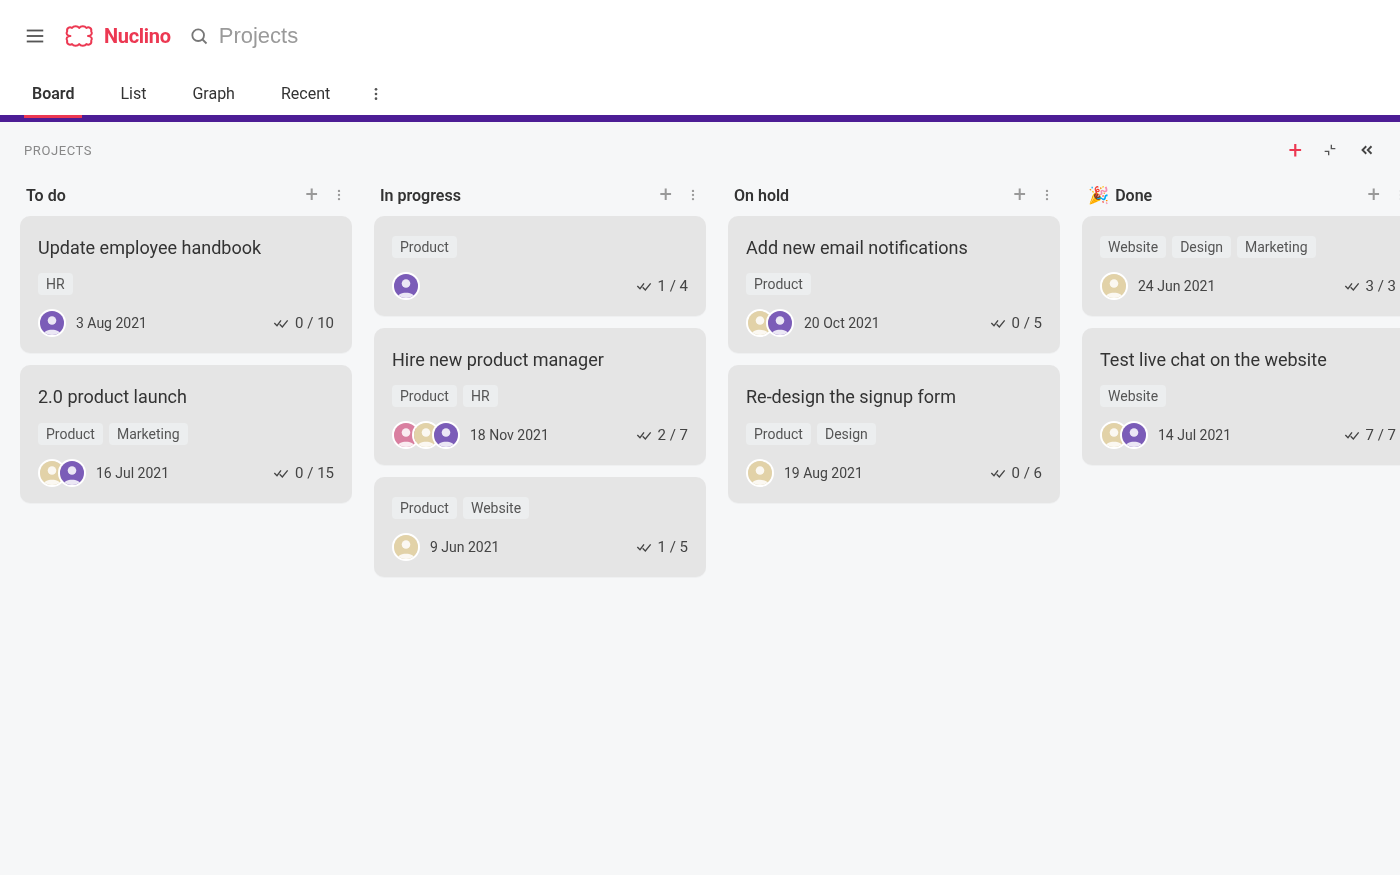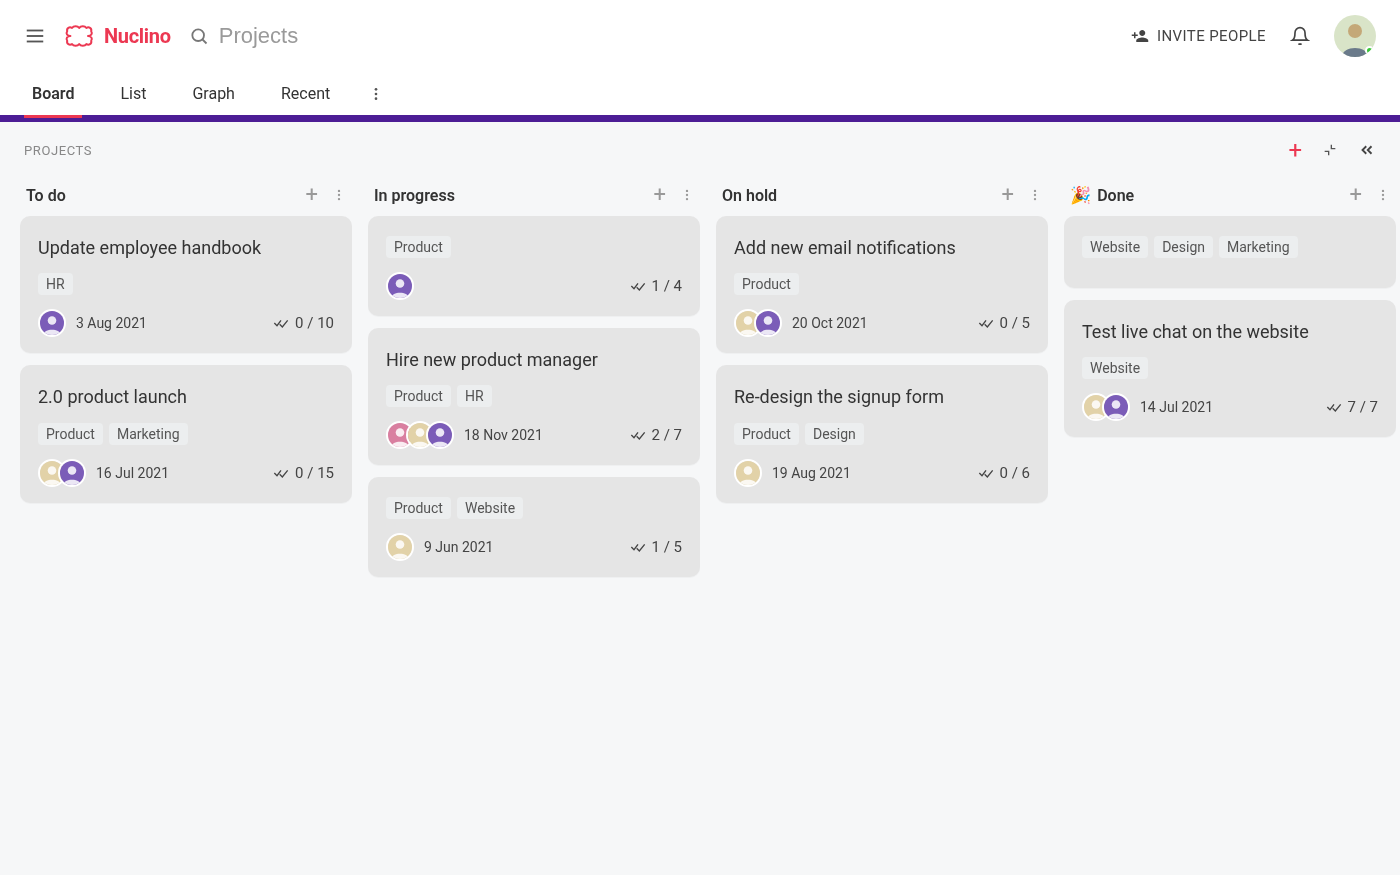--- a/index.html
+++ b/index.html
@@ -46,21 +46,21 @@
 .board-header {
   display: flex; justify-content: space-between; align-items: center;
   padding: 16px 24px 8px;
 }
 .board-title { color: #888; font-size: 13px; letter-spacing: 0.6px; }
 .board-actions { display: flex; gap: 20px; align-items: center; }
 .board-actions .plus-red { color: #ec3852; font-size: 24px; cursor: pointer; line-height: 1; }
 .board-actions .collapse-icon { color: #555; cursor: pointer; }
 .board-actions .chevron-left { color: #444; cursor: pointer; }
 
-.columns { display: flex; gap: 16px; padding: 10px 20px; align-items: flex-start; }
+.columns { display: flex; gap: 22px; padding: 10px 20px; align-items: flex-start; }
 .column { width: 332px; flex-shrink: 0; }
 .col-header { display: flex; align-items: center; justify-content: space-between; padding: 4px 6px 10px; }
 .col-title { font-weight: 600; font-size: 16px; color: #333; display: flex; align-items: center; gap: 6px; }
 .col-header-right { display: flex; gap: 14px; align-items: center; color: #888; }
 .col-add { font-size: 22px; cursor: pointer; color: #999; line-height:1; }
 .col-more { cursor: pointer; color: #999; }
 
 .card {
   background: #e5e5e5; border-radius: 10px; padding: 20px 18px 16px;
   margin-bottom: 12px;
@@ -106,41 +106,20 @@
     <span class="logo-text">Nuclino</span>
   </div>
   <div class="search-wrap">
     <span class="search-icon">
       <svg width="20" height="20" viewBox="0 0 24 24" fill="none" stroke="currentColor" stroke-width="2.2">
           <circle cx="11" cy="11" r="7"></circle>
           <line x1="21" y1="21" x2="16.2" y2="16.2"></line>
         </svg>
     </span>
     <input class="search-input" placeholder="Projects" style="">
-  </div>
-  <div class="header-right">
-    <div class="invite">
-      <svg width="18" height="18" viewBox="0 0 24 24" fill="currentColor">
-          <path d="M15 12c2.2 0 4-1.8 4-4s-1.8-4-4-4-4 1.8-4 4 1.8 4 4 4zm-9-2V7H4v3H1v2h3v3h2v-3h3v-2H6zm9 4c-2.7 0-8 1.3-8 4v2h16v-2c0-2.7-5.3-4-8-4z"></path>
-        </svg>
-      <span>INVITE PEOPLE</span>
-    </div>
-    <div class="bell">
-      <svg width="20" height="20" viewBox="0 0 24 24" fill="none" stroke="currentColor" stroke-width="2">
-          <path d="M18 8a6 6 0 0 0-12 0c0 7-3 9-3 9h18s-3-2-3-9"></path>
-          <path d="M13.7 21a2 2 0 0 1-3.4 0"></path>
-        </svg>
-    </div>
-    <div class="avatar-me">
-      <svg class="face" viewBox="0 0 42 42">
-          <circle cx="21" cy="16" r="7" fill="#c4a878"></circle>
-          <path d="M8 42 C8 30 34 30 34 42 Z" fill="#6a7a8a"></path>
-        </svg>
-      <span class="dot"></span>
-    </div>
   </div>
 </div>
 
 <div class="tabbar">
   <div class="tab active">Board</div>
     <div class="tab">List</div>
     <div class="tab">Graph</div>
     <div class="tab">Recent</div>
   <div class="tab-more">
     <svg width="16" height="16" viewBox="0 0 24 24" fill="currentColor">
@@ -456,20 +435,41 @@
               </svg>
             </span>
           </div>
         </div>
         <div class="card">
           <div class="tags">
             <span class="tag">Website</span>
             <span class="tag">Design</span>
             <span class="tag">Marketing</span>
           </div>
+          <div class="card-footer">
+            <div class="card-left">
+              <div class="avatars">
+                <div class="avatar">
+                  <svg class="face" viewBox="0 0 28 28">
+                    <rect width="28" height="28" fill="#e2d2a8"></rect>
+                    <circle cx="14" cy="11" r="5" fill="rgba(255,255,255,0.85)"></circle>
+                    <path d="M4 28 C4 20 24 20 24 28 Z" fill="rgba(255,255,255,0.85)"></path>
+                  </svg>
+                </div>
+              </div>
+              <span class="date">24 Jun 2021</span>
+            </div>
+            <div class="progress">
+              <svg width="16" height="16" viewBox="0 0 24 24" fill="none" stroke="currentColor" stroke-width="2">
+                <polyline points="2 12 6 16 12 8"></polyline>
+                <polyline points="10 14 14 18 22 8"></polyline>
+              </svg>
+              <span>3 / 3</span>
+            </div>
+          </div>
         </div>
         <div class="card">
           <div class="card-title">Test live chat on the website</div>
           <div class="tags">
             <span class="tag">Website</span>
           </div>
           <div class="card-footer">
             <div class="card-left">
               <div class="avatars">
                 <div class="avatar">

